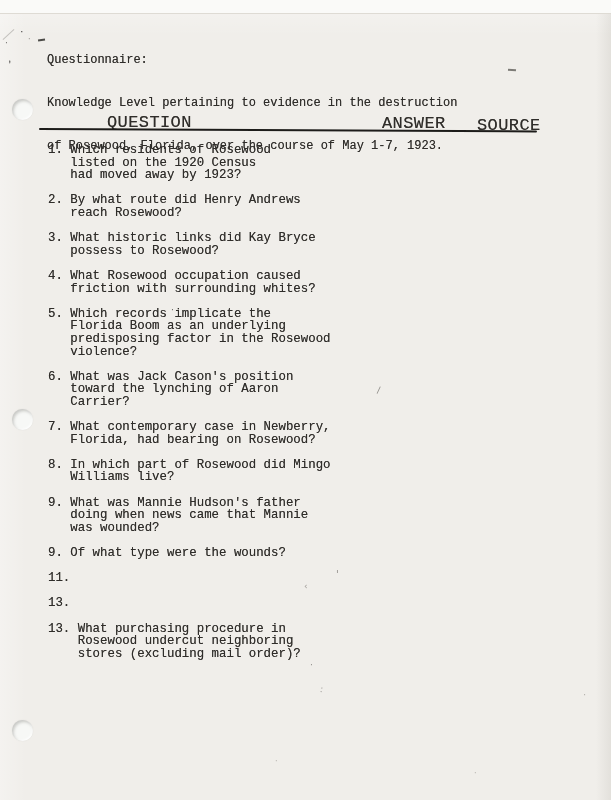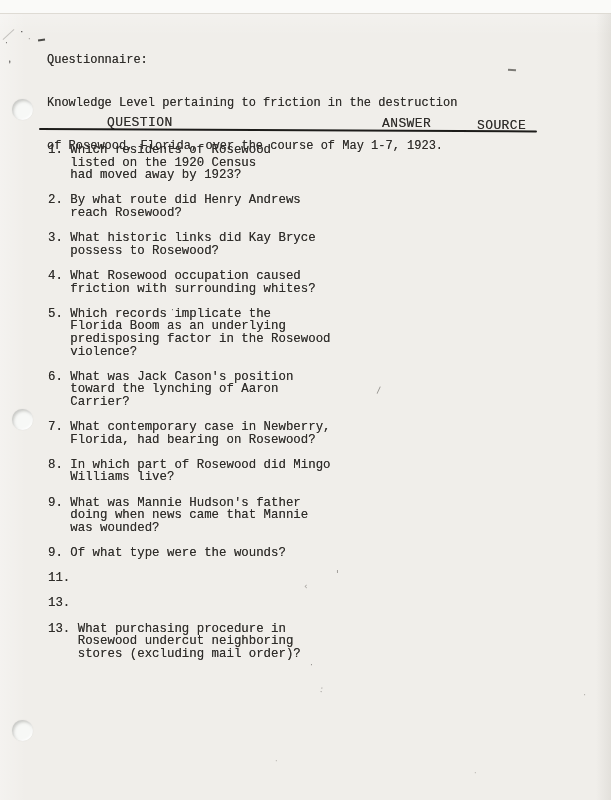--- a/index.html
+++ b/index.html
@@ -17,21 +17,21 @@
       linear-gradient(180deg, rgba(255,255,255,.20) 0px, rgba(255,255,255,0) 22px),
       var(--c-paper,#f0eeea);
     border-top:1px solid #dedbd4;
   }
   .ink{color:var(--c-ink,#2f2d2a);text-shadow:0 0 .55px rgba(47,45,42,.65);}
   .title-block{
     position:absolute;left:47px;top:11px;
     font-size:12px;line-height:14.2px;white-space:pre;
   }
   .colhead{
-    position:absolute;font-size:13px;line-height:12.4px;
+    position:absolute;font-size:17px;line-height:12.4px;
     letter-spacing:.4px;white-space:pre;
   }
   .head-question{left:107px;top:103px;}
   .head-answer{left:354px;top:104px;margin-left:28px;}
   .head-source{left:477px;top:105.5px;}
   .rule{
     position:absolute;left:39px;top:113.5px;width:498px;height:2px;
     background:var(--c-rule,#1d1c1a);
     transform:rotate(0.28deg);transform-origin:left center;
     border-radius:1px;
@@ -52,21 +52,21 @@
   .speck-rect{position:absolute;}
 </style>
 </head>
 <body>
 
 <div class="scan">
   <div class="paper">
 
     <div class="title-block ink">
       <div>Questionnaire:</div>
-      <div>Knowledge Level pertaining to friction in the destruction</div>
+      <div>Knowledge Level pertaining to evidence in the destruction</div>
       <div>of Rosewood, Florida, over the course of May 1-7, 1923.</div>
     </div>
 
     <div class="colhead head-question ink">QUESTION</div>
     <div class="colhead head-answer ink">ANSWER</div>
     <div class="colhead head-source ink">SOURCE</div>
 
     <div class="rule"></div>
 
     <div class="question-list ink">

